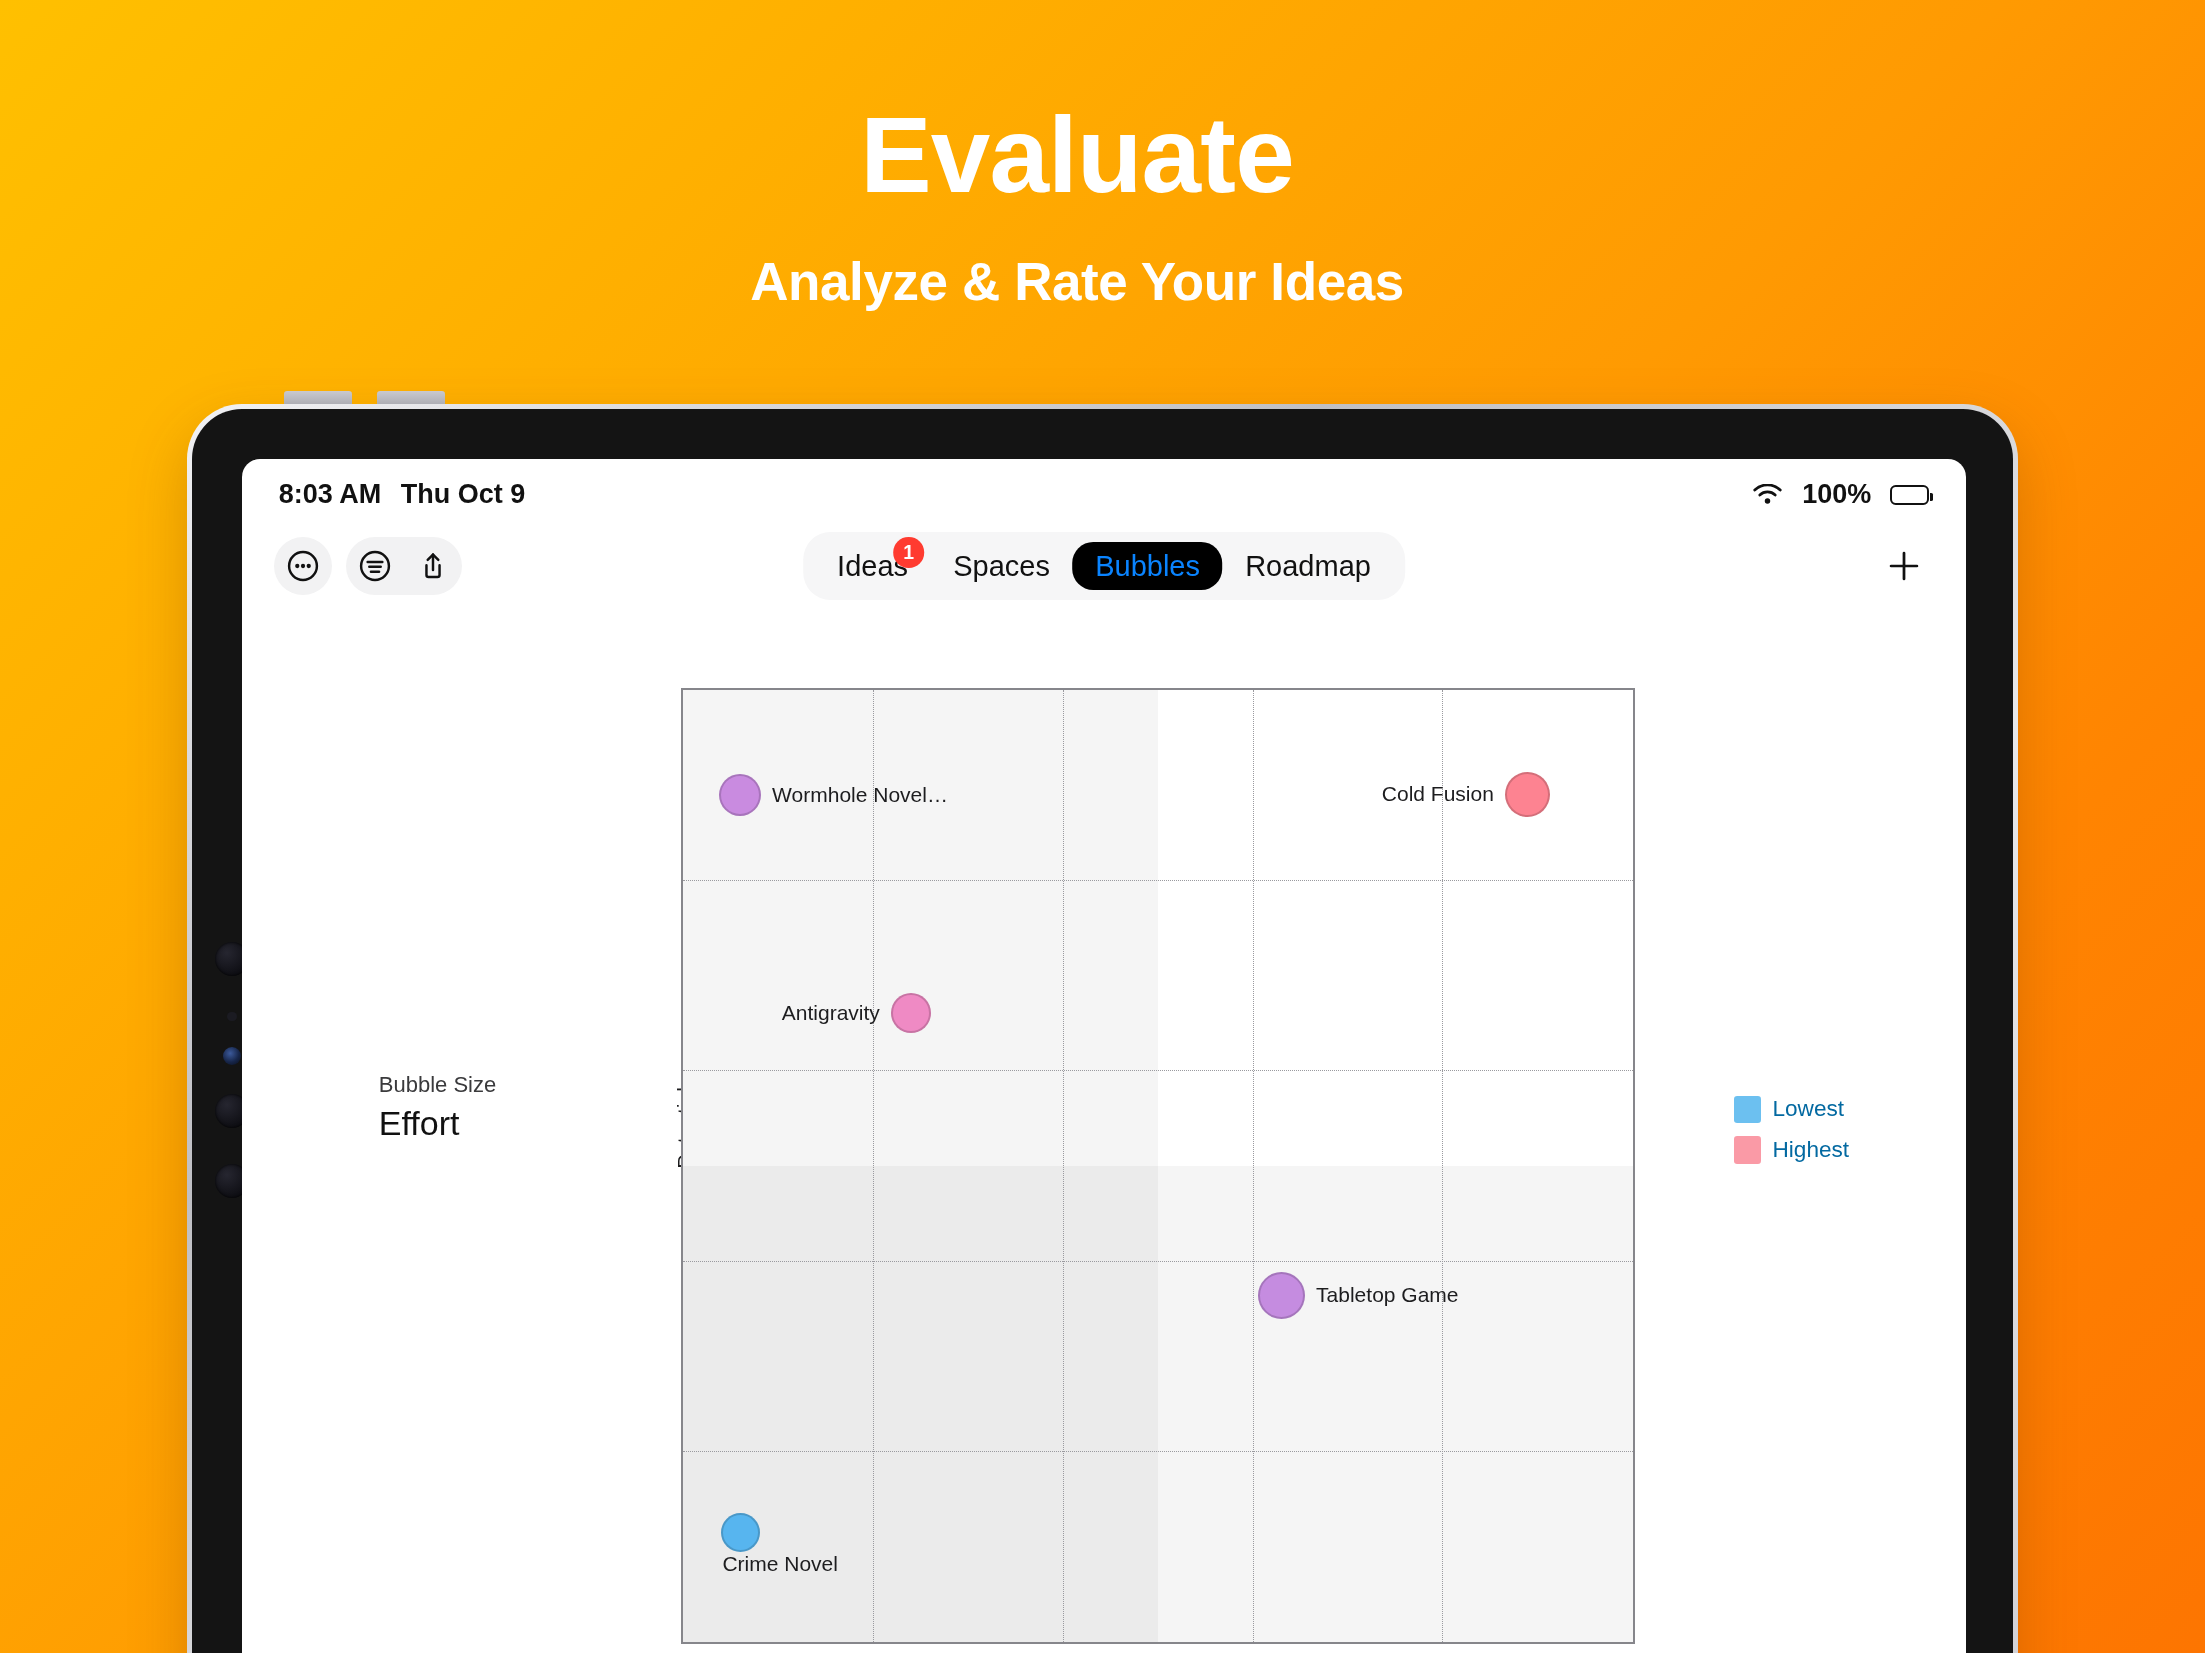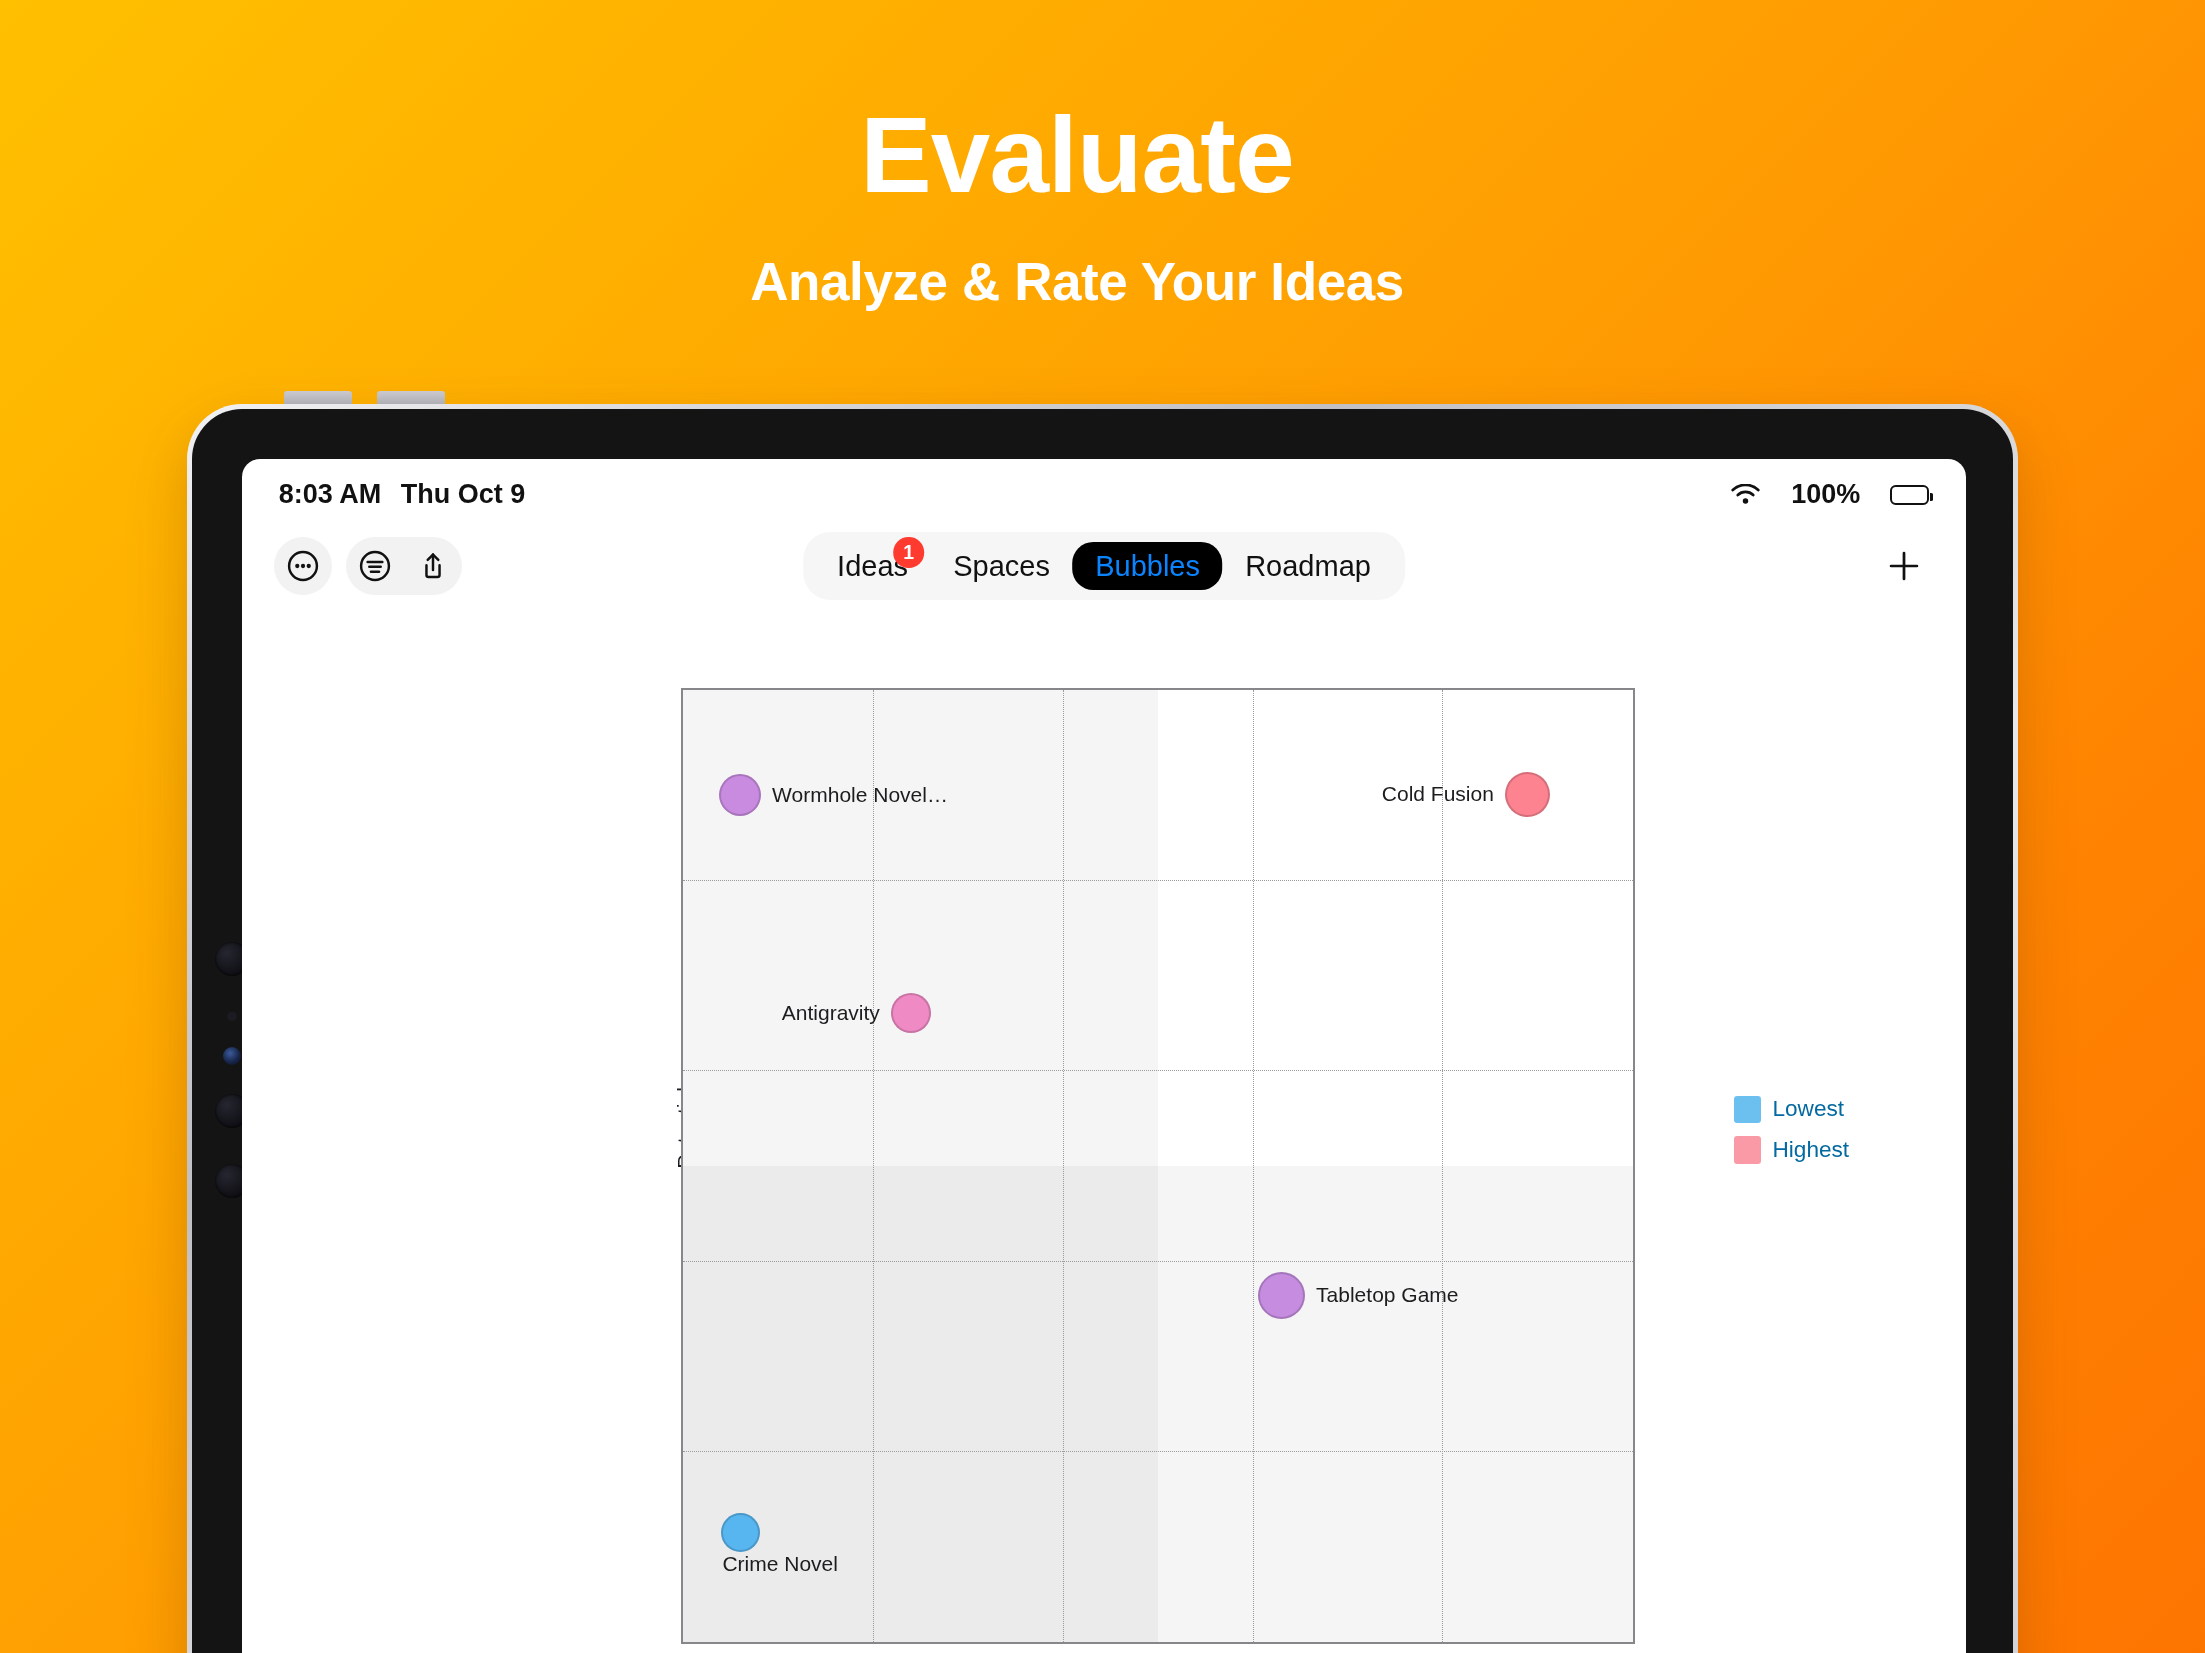--- a/index.html
+++ b/index.html
@@ -59,21 +59,21 @@
     background:radial-gradient(circle at 40% 35%, #3c5a9b 0%, #17264a 55%, #090d18 100%);
     margin:0 auto 29px auto; }
 
   
   .statusbar {
     position:absolute; top:0; left:0; width:100%; height:61px;
     display:flex; align-items:center; justify-content:space-between;
     padding:11.3px 37px 0 37px;
   }
   .status-left { display:flex; align-items:baseline; gap:19.4px; font-size:27px; font-weight:600; color:#111; }
-  .status-right { display:flex; align-items:center; gap:30px; font-size:27px; font-weight:600; color:#111; }
+  .status-right { display:flex; align-items:center; gap:19px; font-size:27px; font-weight:600; color:#111; }
   .wifi-icon svg { display:block; }
   .battery { width:39px; height:20px; border:2.1px solid #111; border-radius:5.7px; position:relative; padding:2px; }
   .battery::after { content:""; position:absolute; right:-5.7px; top:6px; width:3.2px; height:8px;
     background:#111; border-radius:0 1.6px 1.6px 0; }
   .battery-fill { width:100%; height:100%; background:#111; border-radius:2.4px; }
 
   
   .toolbar {
     position:absolute; top:63px; left:0; width:100%; height:89px;
     display:flex; align-items:center; padding:0 32px;
@@ -250,20 +250,24 @@
               <line x1="26" y1="10" x2="26" y2="42" stroke="#111" stroke-width="3.4" stroke-linecap="round"></line>
               <line x1="10" y1="26" x2="42" y2="26" stroke="#111" stroke-width="3.4" stroke-linecap="round"></line>
             </svg>
           </div>
         </div>
       </div>
 
       <div class="chart-area">
 
         <div class="meta">
+          <div class="meta-group">
+            <div class="meta-caption">Bubble Size</div>
+            <div class="meta-value">Effort</div>
+          </div>
         </div>
 
         <div class="axis-y">
           <span>Potential</span>
         </div>
 
         <div class="plot" id="plot">
           <div class="band band-left"></div>
           <div class="band band-bottom"></div>
         <div class="gl gl-v" style="left: 190px;"></div>

